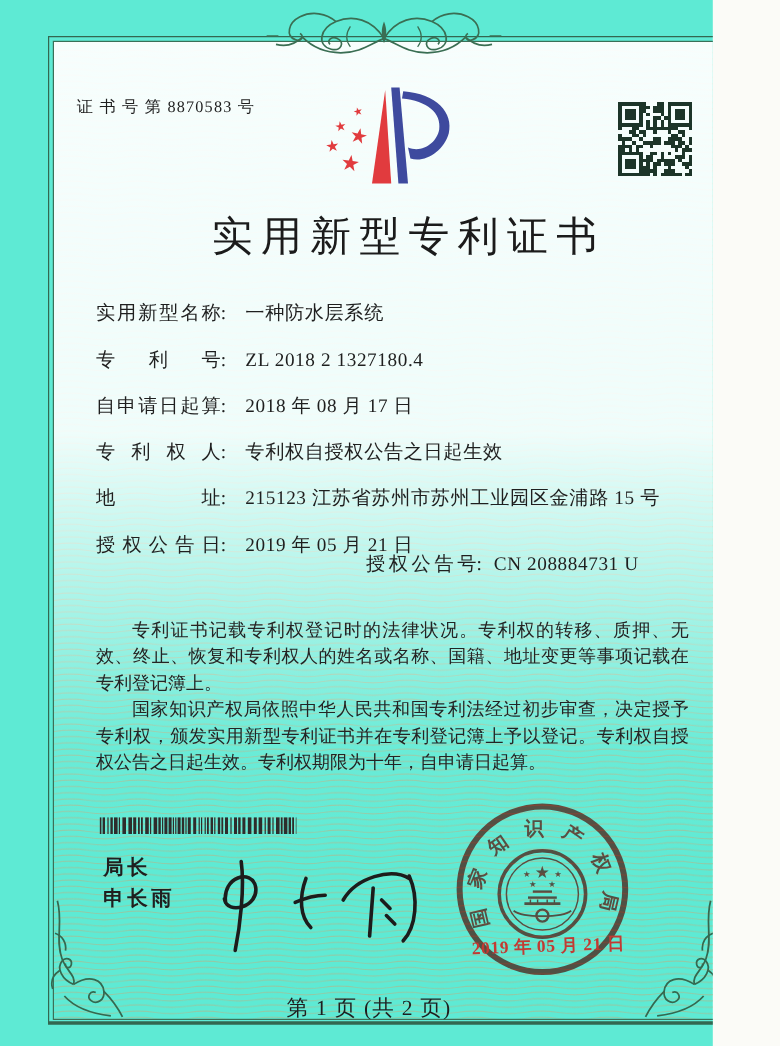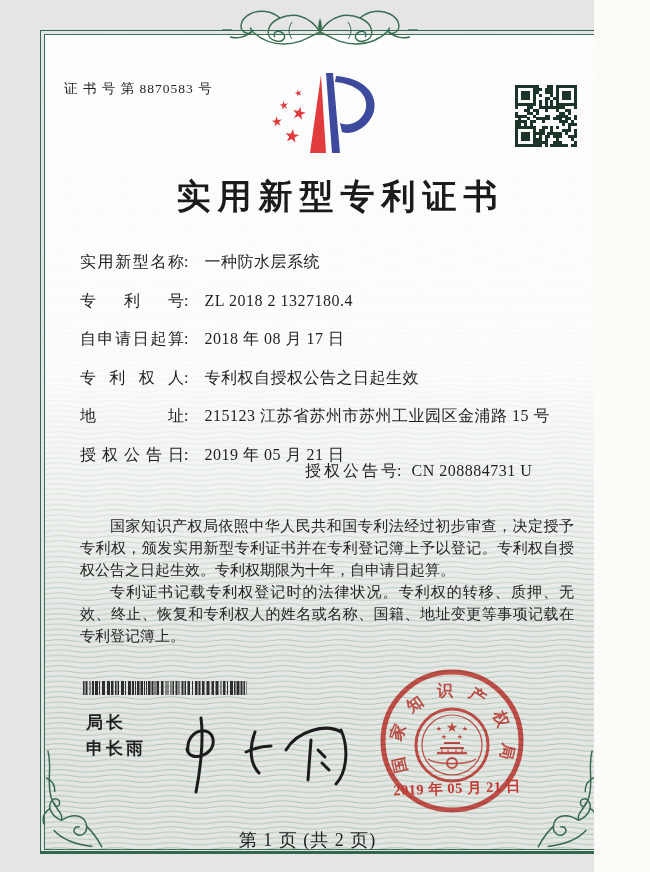--- a/index.html
+++ b/index.html
@@ -1,18 +1,18 @@
 <!DOCTYPE html>
 <html><head>
 <meta charset="utf-8">
 <style>
   * { margin:0; padding:0; box-sizing:border-box; }
   html,body { width:650px; height:872px; }
   body { background:#fbfbf7; font-family:"Liberation Serif","DejaVu Serif",serif; color:#1f1f1f; }
-  .page { position:relative; width:594px; height:872px; background:#e5e5e5; overflow:hidden; }
+  .page { position:relative; width:594px; height:872px; background:#5eead4; overflow:hidden; }
 
   
   .frame-outer { position:absolute; left:40px; top:30px; width:560px; height:824px;
                  border:1.5px solid #336750; border-bottom-width:3.5px; }
   .frame-inner { position:absolute; left:44px; top:34px; width:552px; height:816px;
                  border:1px solid #3a7058; }
 
   
   .waves { position:absolute; left:45px; top:35px; width:550px; height:814px; opacity:.85; }
   .fade  { position:absolute; left:45px; top:35px; width:550px; height:814px; pointer-events:none;
@@ -23,21 +23,21 @@
   .flourish { position:absolute; width:62px; height:102px; }
   .flourish.bl { left:42px;  top:748px; }
   .flourish.br { left:536px; top:748px; transform:scaleX(-1); }
 
   
   .cert-no { position:absolute; left:64px; top:80px; font-size:13.5px; letter-spacing:1px; }
   .logo { position:absolute; left:266px; top:66px; width:126px; height:102px; }
   .qr { position:absolute; left:515px; top:85px; width:62px; height:62px; }
   #qr-svg rect { fill:#1d3529; }
   .title { position:absolute; left:0; top:174px; width:650px; text-align:center;
-           font-size:34px; font-weight:700; letter-spacing:7px; color:#1b1b1b;padding-left:31px; }
+           font-size:34px; font-weight:400; letter-spacing:7px; color:#1b1b1b;padding-left:31px; }
 
   
   .fields { position:absolute; left:80px; top:252px; width:500px; }
   .frow { position:relative; height:38.5px; font-size:16px; line-height:20px; white-space:nowrap; }
   .flabel { display:inline-block; width:104px; text-align:justify; text-align-last:justify; vertical-align:top; }
   .fcolon { display:inline-block; margin-right:16px; }
   .fvalue { letter-spacing:.5px; }
   .fgroup2 { position:absolute; left:225px; top:16px; }
   .fgroup2 .flabel { width:92px; }
   .fgroup2 .fcolon { margin-right:10px; }
@@ -414,22 +414,22 @@
     </div>
     <div class="frow">
       <span class="flabel">授权公告日</span><span class="fcolon">:</span><span class="fvalue">2019 年 05 月 21 日</span>
       <span class="fgroup2">
         <span class="flabel">授权公告号</span><span class="fcolon">:</span><span class="fvalue">CN 208884731 U</span>
       </span>
     </div>
   </div>
 
   <div class="legal">
+    <p>专利证书记载专利权登记时的法律状况。专利权的转移、质押、无效、终止、恢复和专利权人的姓名或名称、国籍、地址变更等事项记载在专利登记簿上。</p>
     <p>国家知识产权局依照中华人民共和国专利法经过初步审查，决定授予专利权，颁发实用新型专利证书并在专利登记簿上予以登记。专利权自授权公告之日起生效。专利权期限为十年，自申请日起算。</p>
-    <p>专利证书记载专利权登记时的法律状况。专利权的转移、质押、无效、终止、恢复和专利权人的姓名或名称、国籍、地址变更等事项记载在专利登记簿上。</p>
   </div>
 
   <svg id="barcode-svg" class="barcode" viewBox="0 0 164 14" preserveAspectRatio="none" aria-hidden="true">
       <rect x="0" y="0" width="1.5" height="14"></rect>
       <rect x="2.5" y="0" width="2" height="14"></rect>
       <rect x="6.5" y="0" width="1" height="14"></rect>
       <rect x="9" y="0" width="2" height="14"></rect>
       <rect x="12" y="0" width="3" height="14"></rect>
       <rect x="16" y="0" width="1" height="14"></rect>
       <rect x="19" y="0" width="3" height="14"></rect>

